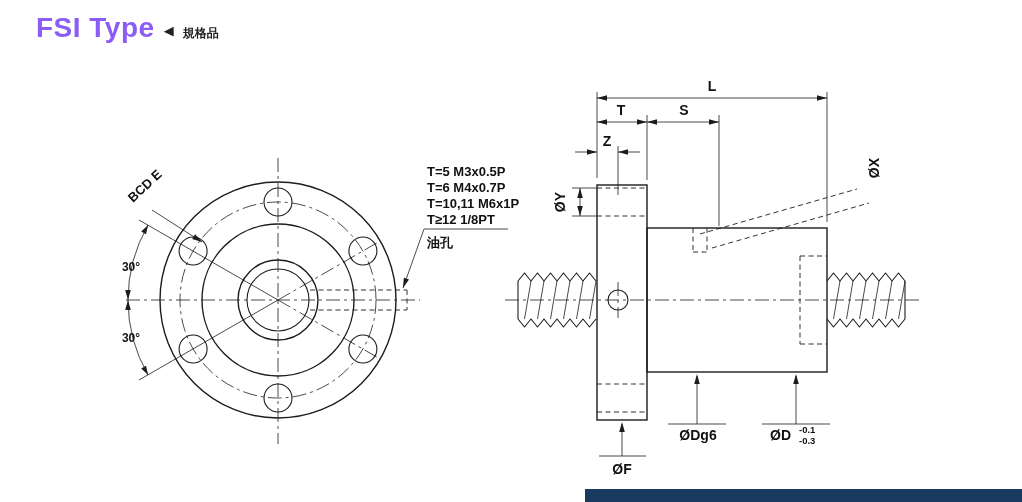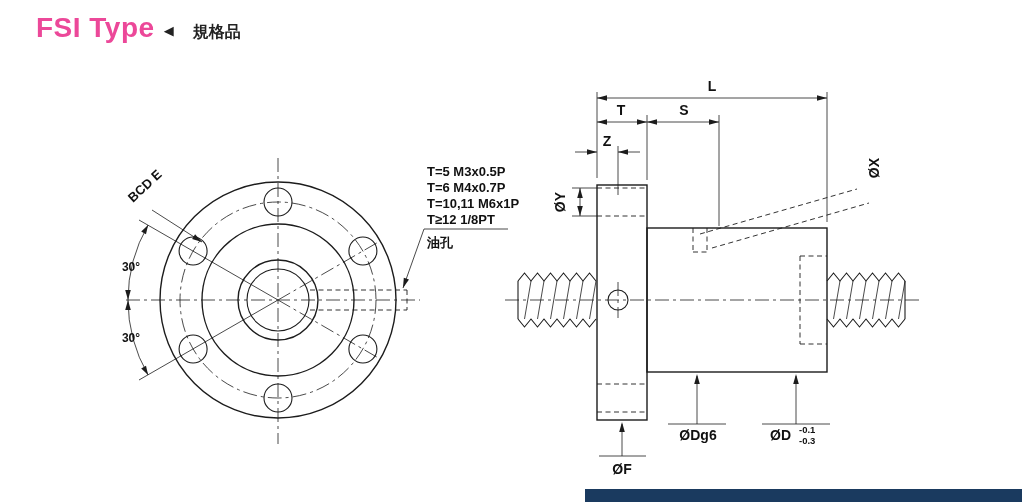--- a/index.html
+++ b/index.html
@@ -1,21 +1,21 @@
 <!DOCTYPE html>
 <html><head>
 <meta charset="utf-8">
 <style>
   html,body{margin:0;padding:0;background:#ffffff;}
   .page{position:relative;width:1022px;height:502px;background:#ffffff;overflow:hidden;
         font-family:"Liberation Sans",sans-serif;}
   .header{position:absolute;left:36px;top:12px;display:flex;align-items:baseline;gap:9px;}
-  .title{color:#ec4899;font-size:28px;font-weight:800;letter-spacing:.5px;}
+  .title{color:#8b5cf6;font-size:28px;font-weight:800;letter-spacing:.5px;}
   .marker{color:#222;font-size:13px;transform:translateY(-2px);}
-  .subtitle{color:#222;font-size:16px;font-weight:600;margin-left:10px;}
+  .subtitle{color:#222;font-size:12px;font-weight:600;}
   .footer-bar{position:absolute;right:0;bottom:0;width:437px;height:13px;background:#1a3a5f;}
   svg{position:absolute;left:0;top:0;}
   .outline{stroke:#1c1c1c;stroke-width:1.4;fill:none;}
   .med{stroke:#1c1c1c;stroke-width:1.1;fill:none;}
   .thin{stroke:#1c1c1c;stroke-width:0.8;fill:none;}
   .hidden-l{stroke:#1c1c1c;stroke-width:0.9;fill:none;stroke-dasharray:5 3.5;}
   .center-l{stroke:#1c1c1c;stroke-width:0.8;fill:none;stroke-dasharray:14 4 3 4;}
   .arrow{fill:#1c1c1c;stroke:none;}
   text.dim{font-family:"Liberation Sans",sans-serif;font-size:14px;font-weight:700;fill:#111;stroke:none;}
   text.note{font-family:"Liberation Sans",sans-serif;font-size:13px;font-weight:700;fill:#111;stroke:none;}

